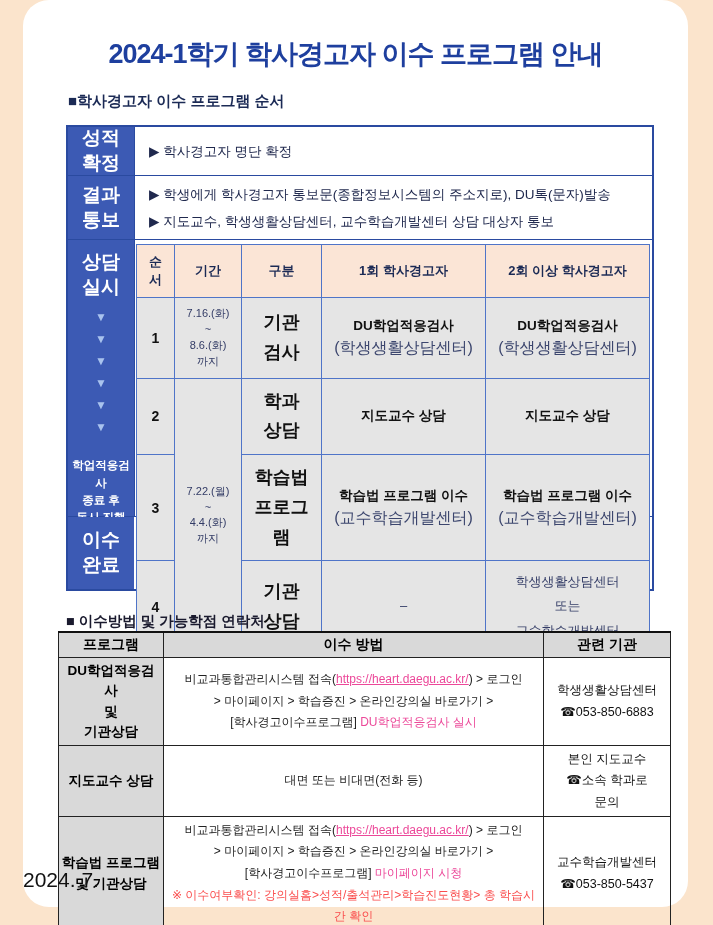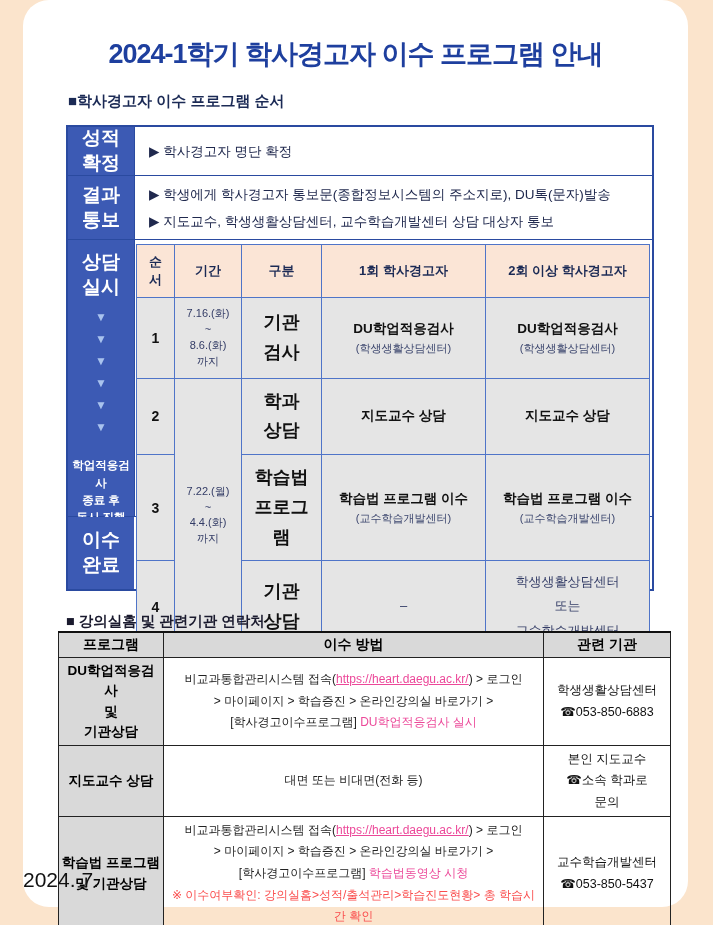--- a/index.html
+++ b/index.html
@@ -62,21 +62,21 @@
   }
   table.inner thead th {
     background:#fbe5d6; font-size:13px; color:#1b2a55; height:21px; font-weight:bold;
   }
   table.inner tbody td { background:#e5e5e5; }
   .ir1 { height:68px; } .ir2 { height:40px; } .ir3 { height:40px; } .ir4 { height:92px; }
   td.num { font-weight:bold; font-size:14px; color:#111; }
   td.period { font-size:11px; color:#333c66; white-space:pre-line; line-height:1.45; }
   td.cat { font-weight:bold; font-size:18px; color:#111; white-space:pre-line; line-height:1.65; }
   .pmain { display:block; font-weight:bold; font-size:13.5px; color:#111; }
-  .psub { display:block; font-size:11px; color:#3c466e; margin-top:3px; }
+  .psub { display:block; font-size:16px; color:#3c466e; margin-top:3px; }
   td.plain { font-size:13px; color:#333c66; white-space:pre-line; line-height:1.9; }
 
   
   table.contact {
     position:absolute; left:35px; top:631px; width:612px;
     border-collapse:collapse; table-layout:fixed;
   }
   table.contact th, table.contact td {
     border:1px solid #222; vertical-align:middle; text-align:center; padding:3px 2px;
   }
@@ -227,21 +227,21 @@
 
     <div class="frow h73">
       <div class="flabel">
         <div class="fl-text">이수
 완료</div>
       </div>
     </div>
 
   </div>
 
-  <div class="sec-head sec-head2">■  강의실홈 및 관련기관 연락처</div>
+  <div class="sec-head sec-head2">■  이수방법 및 가능학점 연락처</div>
 
   <table class="contact">
     <colgroup>
       <col style="width:105px">
         <col style="width:380px">
         <col style="width:127px">
     </colgroup>
     <thead>
       <tr>
         <th>프로그램</th>
@@ -268,21 +268,21 @@
         <td class="org">본인 지도교수
 ☎소속 학과로
 문의</td>
       </tr>
       <tr class="cr3">
         <td class="prog">학습법 프로그램
 및 기관상담</td>
         <td class="method">
           <div><span>비교과통합관리시스템 접속(</span><span class="link u">https://heart.daegu.ac.kr/</span><span>) &gt; 로그인</span></div>
           <div>&gt; 마이페이지 &gt; 학습증진 &gt; 온라인강의실 바로가기 &gt;</div>
-          <div><span>[학사경고이수프로그램] </span><span class="link">학습법동영상 시청</span></div>
+          <div><span>[학사경고이수프로그램] </span><span class="link">마이페이지 시청</span></div>
           <div class="rednote">※ 이수여부확인: 강의실홈&gt;성적/출석관리&gt;학습진도현황&gt; 총 학습시간 확인</div>
         </td>
         <td class="org">교수학습개발센터
 ☎053-850-5437</td>
       </tr>
     </tbody>
   </table>
 
   <div class="footer-date">2024. 7.</div>
 

